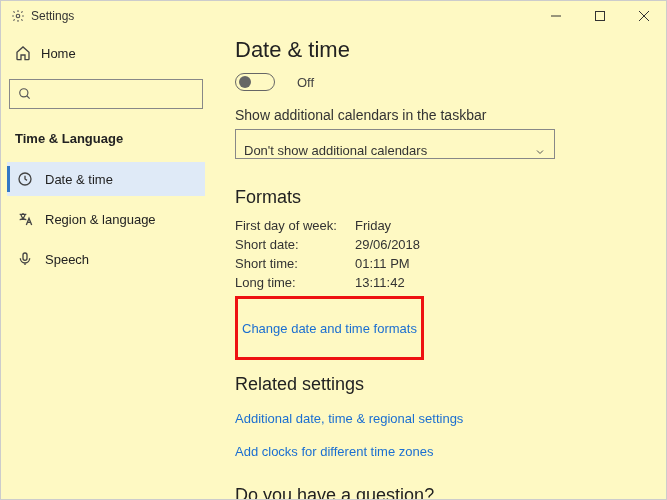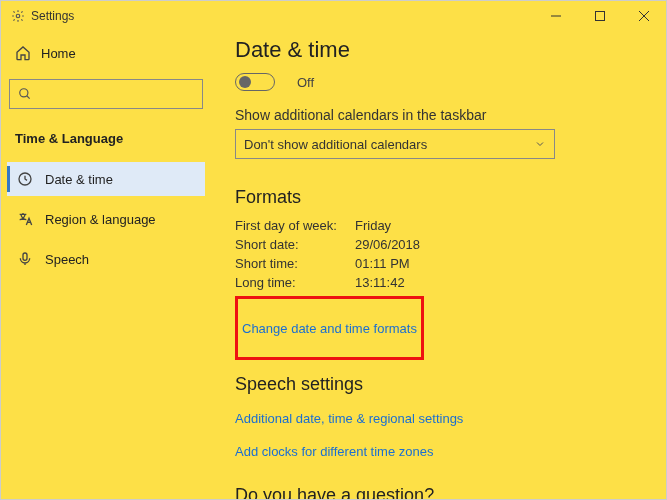--- a/index.html
+++ b/index.html
@@ -1,17 +1,17 @@
 <!DOCTYPE html>
 <html><head>
 <meta charset="utf-8">
 <style>
   * { box-sizing: border-box; margin: 0; padding: 0; }
   html, body { width: 667px; height: 500px; font-family: "Segoe UI", -apple-system, sans-serif; overflow: hidden; background: #fff; }
-  .window { width: 667px; height: 500px; display: flex; flex-direction: column; border: 1px solid #ccc; background: #fde047; }
+  .window { width: 667px; height: 500px; display: flex; flex-direction: column; border: 1px solid #ccc; background: #fef9c3; }
   .titlebar { height: 30px; display: flex; align-items: center; justify-content: space-between; padding: 0 0 0 10px; font-size: 12px; color: #333; }
   .title-left { display: flex; align-items: center; gap: 6px; }
   .title-icon { width: 14px; height: 14px; }
   .win-controls { display: flex; }
   .win-btn { width: 44px; height: 30px; display: flex; align-items: center; justify-content: center; font-family: "Segoe MDL2 Assets", sans-serif; font-size: 10px; color: #333; }
   .win-btn svg { stroke: #333; }
   .body { flex: 1; display: flex; overflow: hidden; }
   .sidebar { width: 210px; padding: 8px 6px 0 6px; display: flex; flex-direction: column; gap: 6px; position: relative; }
   .sidebar::after { content:""; position:absolute; right:0; top:0; bottom:0; width:1px; background:rgba(0,0,0,0); }
   .sb-home { display: flex; align-items: center; gap: 10px; padding: 6px 8px; font-size: 13px; color: #222; }
@@ -23,21 +23,21 @@
   .sb-item.active { background: #dfeaf7; }
   .sb-item.active::before { content:""; position:absolute; left:0; top:4px; bottom:4px; width:3px; background:#3277c5; }
   .sb-icon { width: 16px; height: 16px; display: flex; align-items: center; justify-content: center; color: #444; }
   .content { flex: 1; overflow-y: auto; padding: 6px 18px 20px 24px; }
   .h1 { font-size: 22px; font-weight: 400; color: #222; margin-bottom: 10px; }
   .toggle-row { display: flex; align-items: center; gap: 22px; margin-bottom: 16px; }
   .toggle { width: 40px; height: 18px; border: 1px solid #666; border-radius: 9px; position: relative; }
   .toggle .knob { width: 12px; height: 12px; background: #666; border-radius: 50%; position: absolute; top: 2px; left: 3px; }
   .toggle-label { font-size: 13px; color: #444; }
   .sublabel { font-size: 14px; color: #333; margin-bottom: 6px; }
-  .select { border: 1px solid #888; height: 30px; width: 320px; display: flex; align-items: center; justify-content: space-between; padding: 0 8px; font-size: 13px; color: #333; margin-bottom: 28px; }
+  .select { border: 1px solid #888; height: 30px; width: 320px; display: flex; align-items: flex-end; justify-content: space-between; padding: 0 8px; font-size: 13px; color: #333; margin-bottom: 28px; }
   .chev { width: 12px; height: 12px; }
   .h2 { font-size: 18px; font-weight: 400; color: #222; margin: 0 0 10px 0; }
   .kv { display: flex; font-size: 13px; color: #333; margin-bottom: 4px; }
   .kv .k { width: 120px; }
   .kv .v { }
   .link { color: #1b6fd1; font-size: 13px; margin: 6px 0 12px 0; display: inline-block; }
   .link-highlight { border: 3px solid #e11; padding: 20px 4px; margin-top: 2px; display: inline-block; }
   .section-gap { height: 14px; }
   .content::-webkit-scrollbar { width: 12px; }
 </style>
@@ -156,21 +156,21 @@
           <span class="k">Short time:</span>
           <span class="v">01:11 PM</span>
         </div>
       <div class="kv">
           <span class="k">Long time:</span>
           <span class="v">13:11:42</span>
         </div>
       <span class="link-highlight"><a class="link" style="margin:0">Change date and time formats</a></span>
 
       <div class="section-gap"></div>
-      <div class="h2">Speech settings</div>
+      <div class="h2">Related settings</div>
       <a class="link">Additional date, time &amp; regional settings</a><br>
       <a class="link">Add clocks for different time zones</a>
 
       <div class="section-gap"></div>
       <div class="h2">Do you have a question?</div>
       
     </div>
   </div>
 </div>
 

